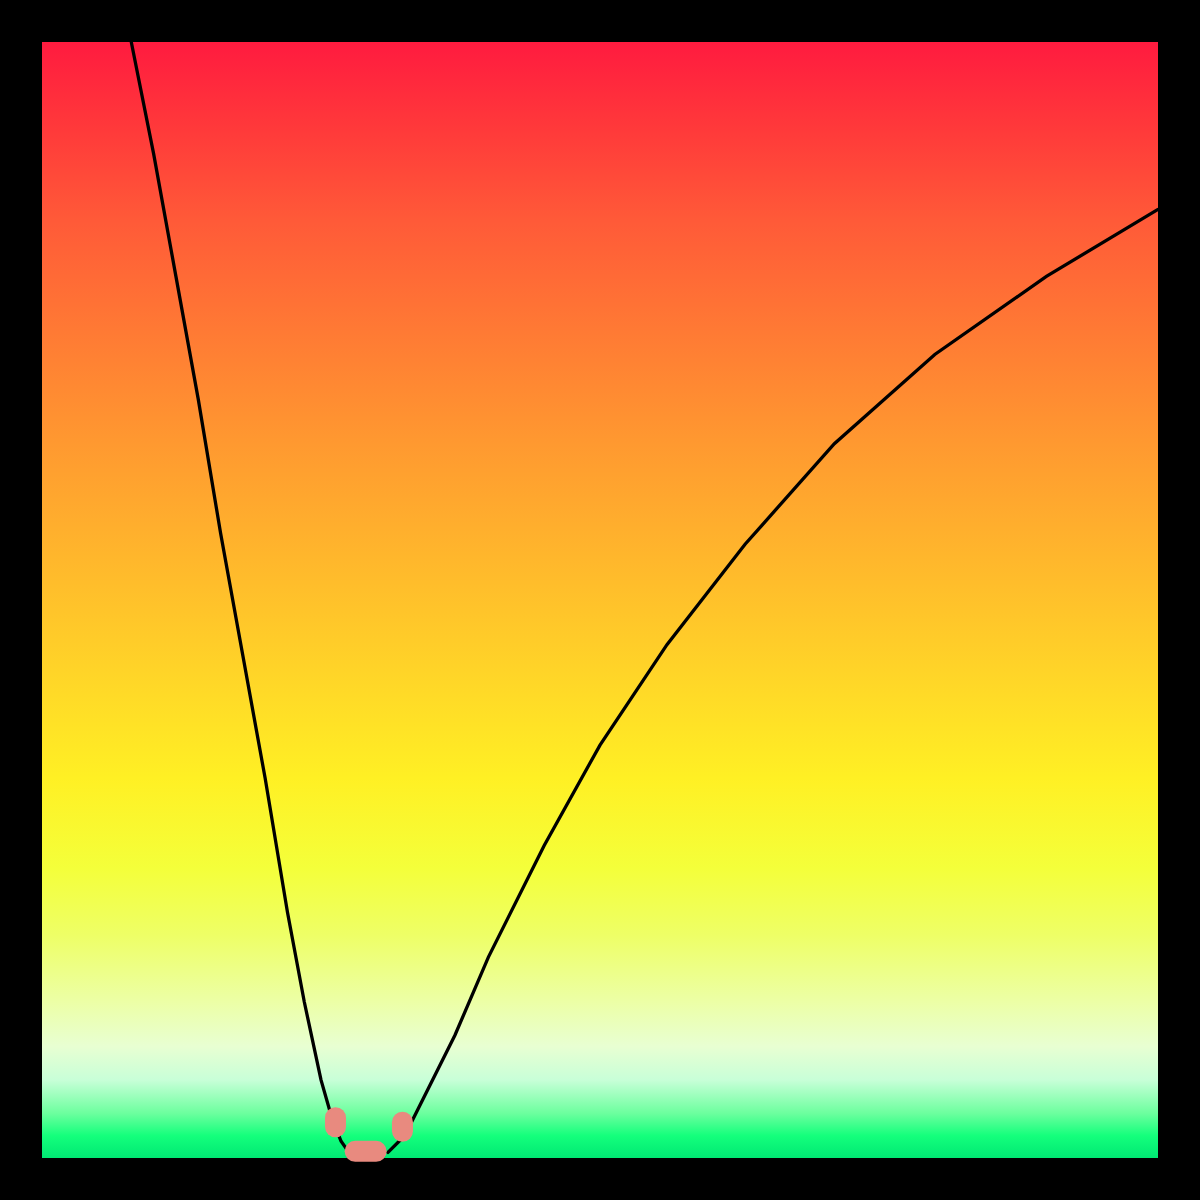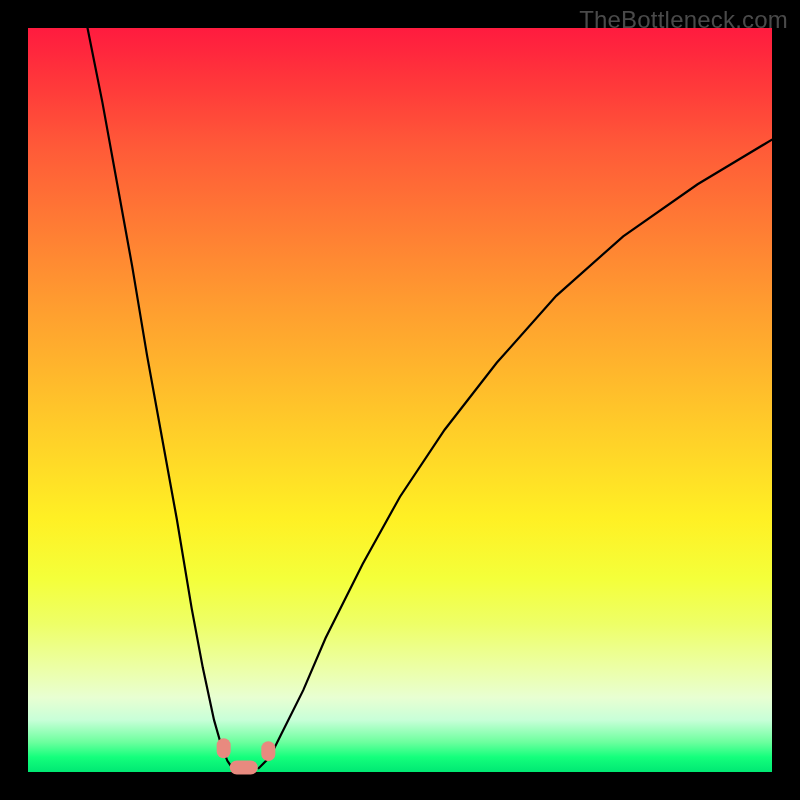--- a/index.html
+++ b/index.html
@@ -61,21 +61,20 @@
   }
   .marker {
     fill: #e88a7f;
     stroke: none;
   }
 </style>
 </head>
 <body>
 
 <div class="frame">
-  <div class="watermark">TheBottleneck.com</div>
 
   <div class="plot">
     <svg class="curves" viewBox="0 0 744 744">
       <path id="left-curve" class="curve" d="M59.52 0.00 L74.40 74.40 L89.28 156.24 L104.16 238.08 L119.04 327.36 L133.92 409.20 L148.80 491.04 L163.68 580.32 L174.84 639.84 L186.00 691.92 L193.44 717.96 L199.39 732.84 L204.60 740.28"></path>
       <path id="right-curve" class="curve" d="M230.64 740.28 L241.80 729.12 L252.96 706.80 L275.28 662.16 L297.60 610.08 L334.80 535.68 L372.00 468.72 L416.64 401.76 L468.72 334.80 L528.24 267.84 L595.20 208.32 L669.60 156.24 L744.00 111.60"></path>
       <g id="markers-group">
           <g>
             <rect x="188.67" y="710.19" width="14.00" height="20.00" rx="7" class="marker"></rect>
           </g>
           <g>

